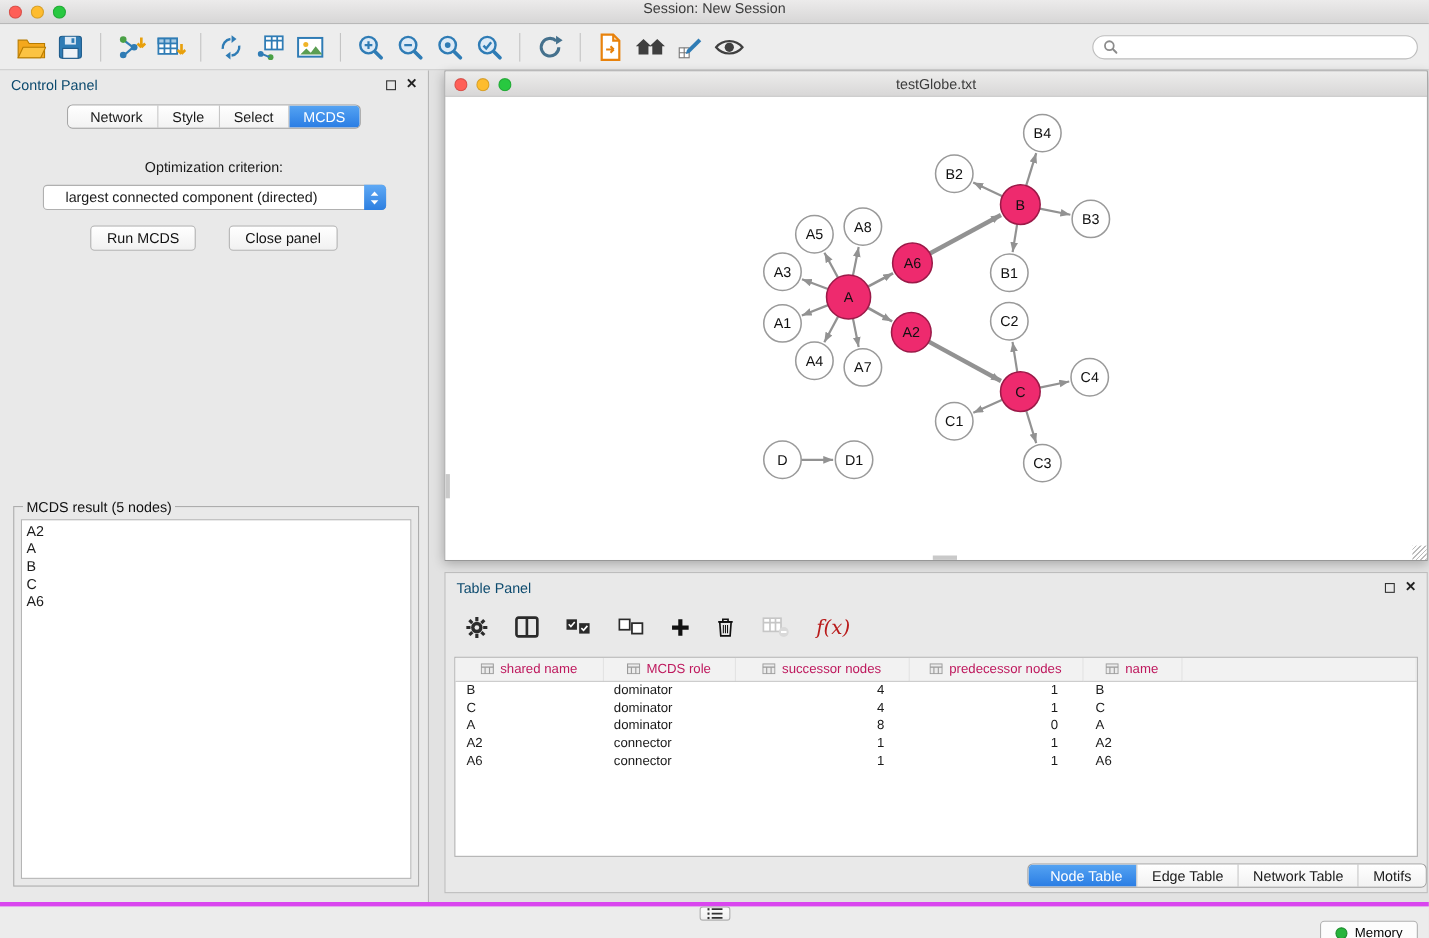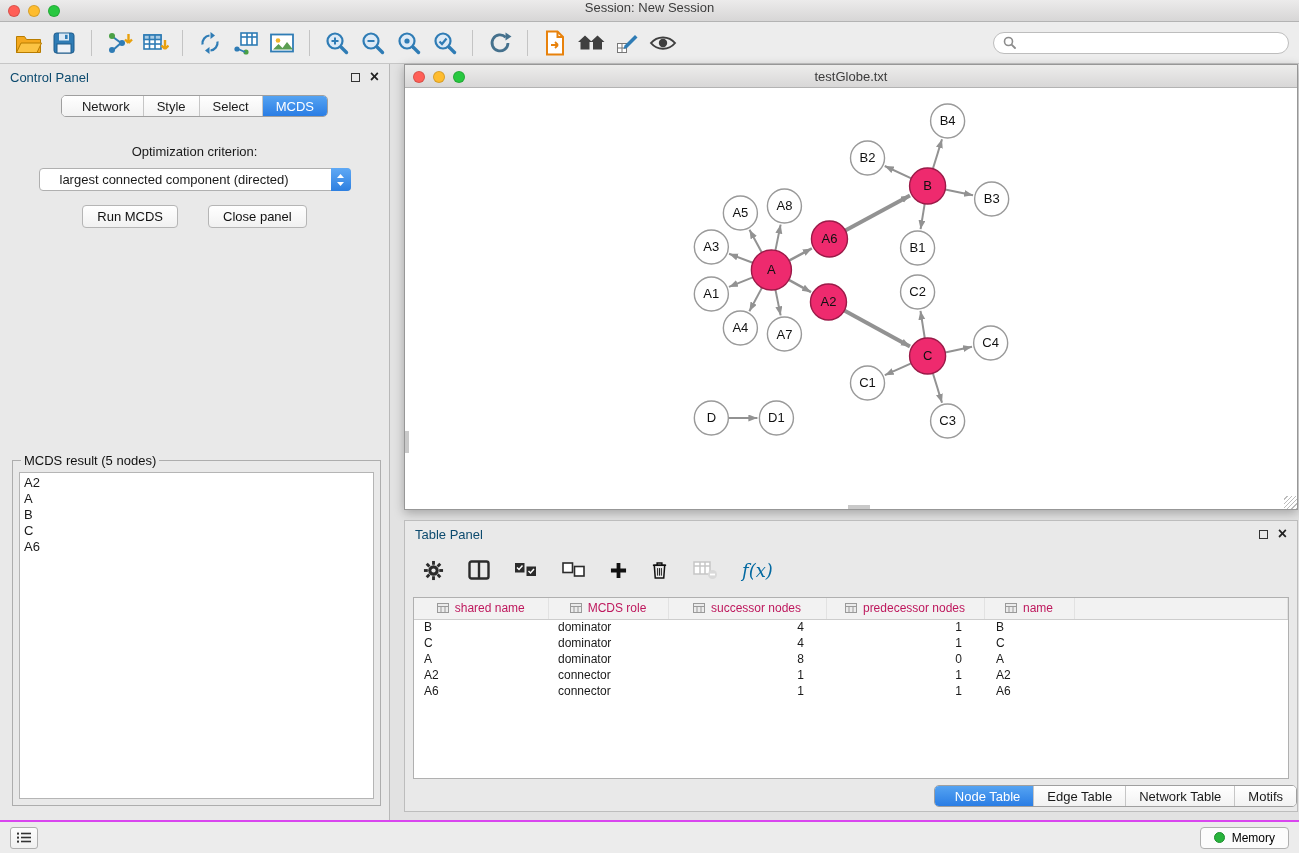--- a/index.html
+++ b/index.html
@@ -73,37 +73,37 @@
   .resize-corner { position:absolute; right:0; bottom:0; width:13px; height:13px;
     background:repeating-linear-gradient(135deg, transparent 0 2px, #ababab 2px 3px); opacity:.8; }
   .scroll-stub-v { position:absolute; left:0; top:343px; width:4px; height:22px; background:#c9c9c9; }
   .scroll-stub-h { position:absolute; left:443px; bottom:0; width:22px; height:4px; background:#c9c9c9; }
 
   
   #table-panel { position:absolute; left:14px; right:1px; top:456px; height:292px; background:#e9e9e9;
     border:1px solid #bdbdbd; }
   #tp-toolbar { height:46px; display:flex; align-items:center; gap:24px; padding:0 18px; }
   .tp-icon-btn { border:none; background:transparent; display:flex; align-items:center; justify-content:center; cursor:default; }
-  #fx-label { font-family:"DejaVu Serif",serif; font-style:italic; color:#0369a1; font-size:18px; }
+  #fx-label { font-family:"DejaVu Serif",serif; font-style:italic; color:#b91c1c; font-size:18px; }
   #table-wrap { position:absolute; left:8px; right:8px; top:76px; bottom:32px; background:#fff;
     border:1px solid #b0b0b0; overflow:hidden; }
   #data-table { border-collapse:collapse; width:100%; table-layout:fixed; font-size:12px; }
   #data-table thead th { background:#f2f2f2; border-bottom:1px solid #cdcdcd; border-right:1px solid #e2e2e2;
     height:21px; font-weight:normal; color:#be185d; }
   .th-inner { display:flex; align-items:center; justify-content:center; gap:6px; }
   #data-table tbody td { height:16px; padding:0 8px; white-space:nowrap; overflow:hidden; }
   #data-table td.col0 { padding-left:10px; }
   #data-table td.col1 { padding-left:10px; }
   #data-table td.col2, #data-table td.col3 { text-align:right; padding-right:22px; }
   #data-table td.col4 { padding-left:12px; }
   #tp-tabs-row { position:absolute; bottom:4px; left:0; right:0; display:flex; justify-content:flex-end; }
 
   
   #statusbar { position:absolute; left:0; right:0; bottom:0; height:33px; background:#ececec;
-    border-top:2px solid #d946ef; display:flex; align-items:center; padding:0 10px; }
+    border-top:4px solid #d946ef; display:flex; align-items:center; padding:0 10px;flex-direction:column; }
   #list-btn { width:28px; height:22px; border:1px solid #b0b0b0; border-radius:3px;
     background:linear-gradient(#fdfdfd,#f0f0f0); display:flex; align-items:center; justify-content:center; cursor:default; }
   #memory-btn { margin-left:auto; display:flex; align-items:center; gap:7px; border:1px solid #b0b0b0;
     border-radius:4px; background:#fcfcfc; padding:3px 13px; font-size:12px; cursor:default; }
   .green-dot { width:11px; height:11px; border-radius:50%; background:#28b43c; border:1px solid #1d8e2e; }
 </style>
 </head>
 <body>
 
 <div id="titlebar">

